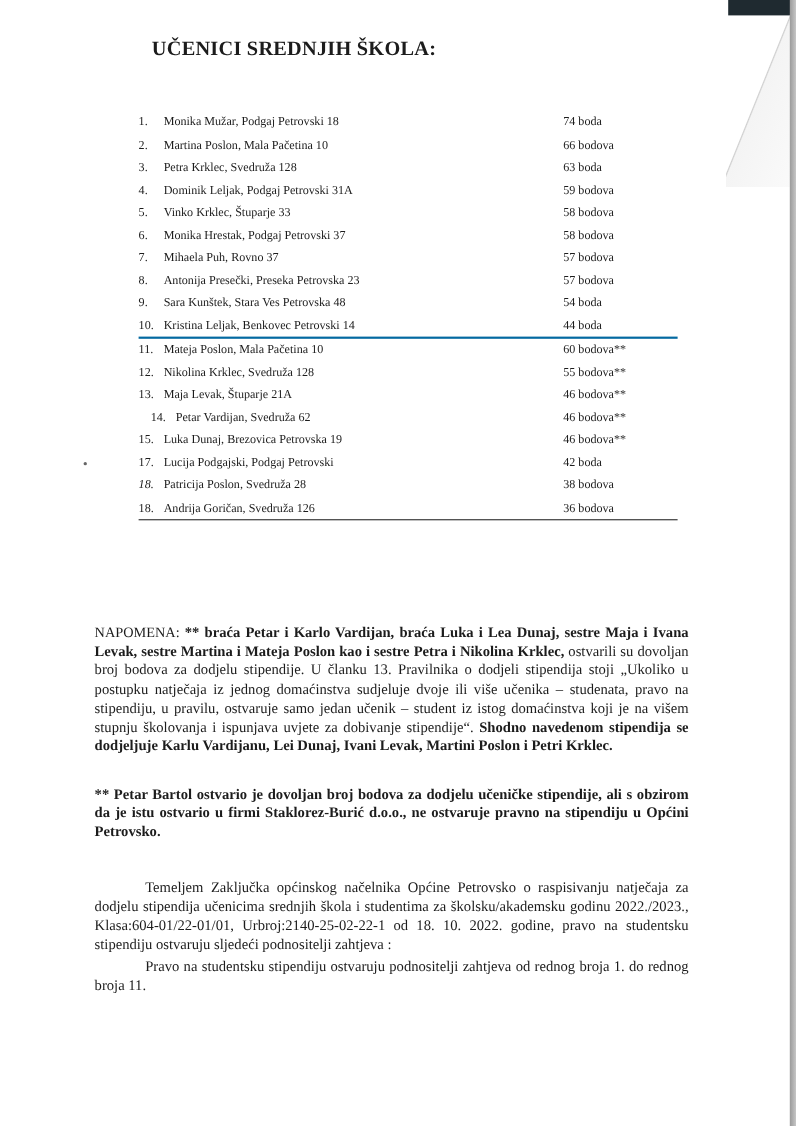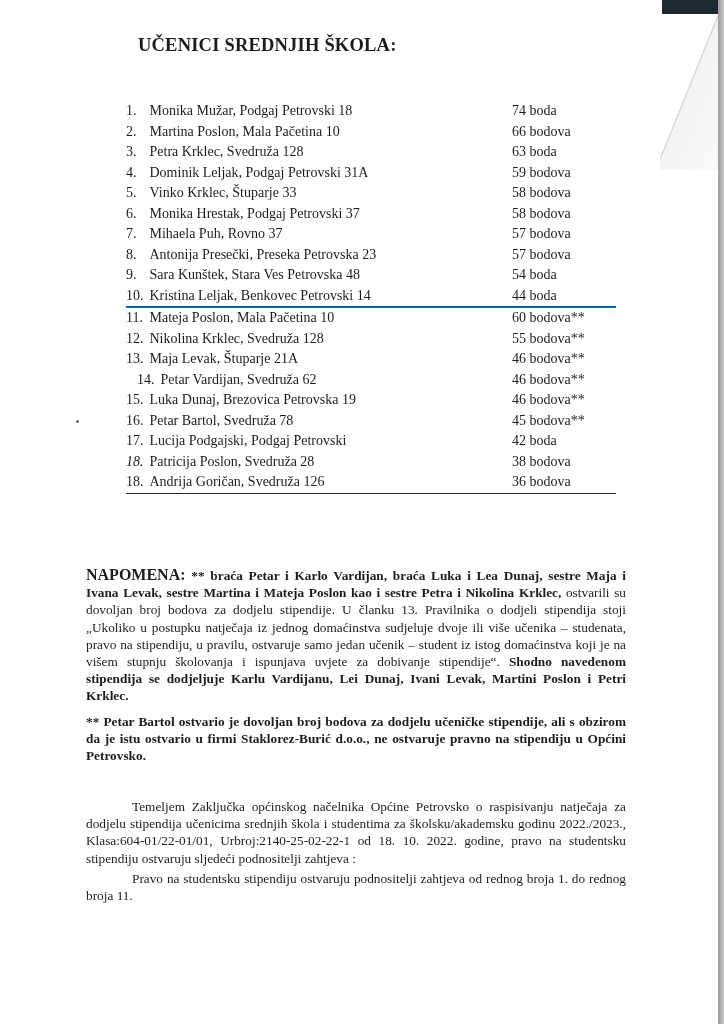--- a/index.html
+++ b/index.html
@@ -19,38 +19,38 @@
     .scan-fold {
       position: absolute; left: 660px; top: 0; width: 60px; height: 170px;
       background: linear-gradient(112deg, transparent 49.2%, #cfcfcf 50%, #f4f4f4 51%, #fafafa 100%);
     }
     .heading {
       position: absolute; left: 138px; top: 35px;
       font-weight: bold; font-size: 18.5px; letter-spacing: 0.2px;
     }
     .list {
       position: absolute; left: 126px; top: 101px; width: 490px;
-      font-size: 14px; line-height: 20.5px;
+      font-size: 11px; line-height: 20.5px;
     }
     .row { position: relative; height: 20.5px; white-space: nowrap; }
     .row .num { display: inline-block; width: 20px; }
     .row .name { display: inline; }
     .row .pts { position: absolute; left: 386px; top: 0; }
     .row.under { border-bottom: 1.5px solid #2a2a2a; }
     .row.sep { border-bottom: 2px solid #0369a1; }
     .stray-dot {
       position: absolute; left: 76px; top: 420px; width: 3px; height: 3px;
       background: #666; border-radius: 50%;
     }
     .para {
       position: absolute; left: 86px; width: 540px;
       font-size: 13.3px; line-height: 17.2px; text-align: justify;
     }
     .p1 { top: 566px; }
-    .p1 .lead { font-size: 16px; font-weight: bold; }
+    .p1 .lead { font-size: 13px; font-weight: normal; }
     .b { font-weight: bold; }
     .p2 { top: 713px; font-weight: bold; }
     .p3 { top: 798px; text-indent: 46px; }
     .p4 { top: 870px; text-indent: 46px; }
   </style>
 </head>
 <body>
 
 <div class="scan-shadow-top"></div>
 <div class="scan-fold"></div>
@@ -67,21 +67,20 @@
     <div class="row"><span class="num">6.</span>&nbsp;<span class="name">Monika Hrestak, Podgaj Petrovski 37</span><span class="pts">58 bodova</span></div>
     <div class="row"><span class="num">7.</span>&nbsp;<span class="name">Mihaela Puh, Rovno 37</span><span class="pts">57 bodova</span></div>
     <div class="row"><span class="num">8.</span>&nbsp;<span class="name">Antonija Presečki, Preseka Petrovska 23</span><span class="pts">57 bodova</span></div>
     <div class="row"><span class="num">9.</span>&nbsp;<span class="name">Sara Kunštek, Stara Ves Petrovska 48</span><span class="pts">54 boda</span></div>
     <div class="row sep"><span class="num" style="width: 20px;">10.</span>&nbsp;<span class="name">Kristina Leljak, Benkovec Petrovski 14</span><span class="pts">44 boda</span></div>
     <div class="row"><span class="num" style="width: 20px;">11.</span>&nbsp;<span class="name">Mateja Poslon, Mala Pačetina 10</span><span class="pts">60 bodova**</span></div>
     <div class="row"><span class="num" style="width: 20px;">12.</span>&nbsp;<span class="name">Nikolina Krklec, Svedruža 128</span><span class="pts">55 bodova**</span></div>
     <div class="row"><span class="num" style="width: 20px;">13.</span>&nbsp;<span class="name">Maja Levak, Štuparje 21A</span><span class="pts">46 bodova**</span></div>
     <div class="row"><span class="num" style="width: 20px; margin-left: 11px;">14.</span>&nbsp;<span class="name">Petar Vardijan, Svedruža 62</span><span class="pts">46 bodova**</span></div>
     <div class="row"><span class="num" style="width: 20px;">15.</span>&nbsp;<span class="name">Luka Dunaj, Brezovica Petrovska 19</span><span class="pts">46 bodova**</span></div>
-    <div class="row"><span class="num" style="width: 20px;">16.</span>&nbsp;<span class="name">Petar Bartol, Svedruža 78</span><span class="pts">45 bodova**</span></div>
     <div class="row"><span class="num" style="width: 20px;">17.</span>&nbsp;<span class="name">Lucija Podgajski, Podgaj Petrovski</span><span class="pts">42 boda</span></div>
     <div class="row"><span class="num" style="width: 20px; font-style: italic;">18.</span>&nbsp;<span class="name">Patricija Poslon, Svedruža 28</span><span class="pts">38 bodova</span></div>
     <div class="row under"><span class="num" style="width: 20px;">18.</span>&nbsp;<span class="name">Andrija Goričan, Svedruža 126</span><span class="pts">36 bodova</span></div>
   </div>
 
 <div class="stray-dot"></div>
 
 <div class="para p1">
   <span class="b lead">NAPOMENA:</span><span class="b"> ** braća Petar i Karlo Vardijan, braća Luka i Lea Dunaj, sestre Maja i Ivana Levak, sestre Martina i Mateja Poslon kao i sestre Petra i Nikolina Krklec,</span><span> ostvarili su dovoljan broj bodova za dodjelu stipendije. U članku 13. Pravilnika o dodjeli stipendija stoji „Ukoliko u postupku natječaja iz jednog domaćinstva sudjeluje dvoje ili više učenika – studenata, pravo na stipendiju, u pravilu, ostvaruje samo jedan učenik – student iz istog domaćinstva koji je na višem stupnju školovanja i ispunjava uvjete za dobivanje stipendije“.</span><span class="b"> Shodno navedenom stipendija se dodjeljuje Karlu Vardijanu, Lei Dunaj, Ivani Levak, Martini Poslon i Petri Krklec.</span>
 </div>

